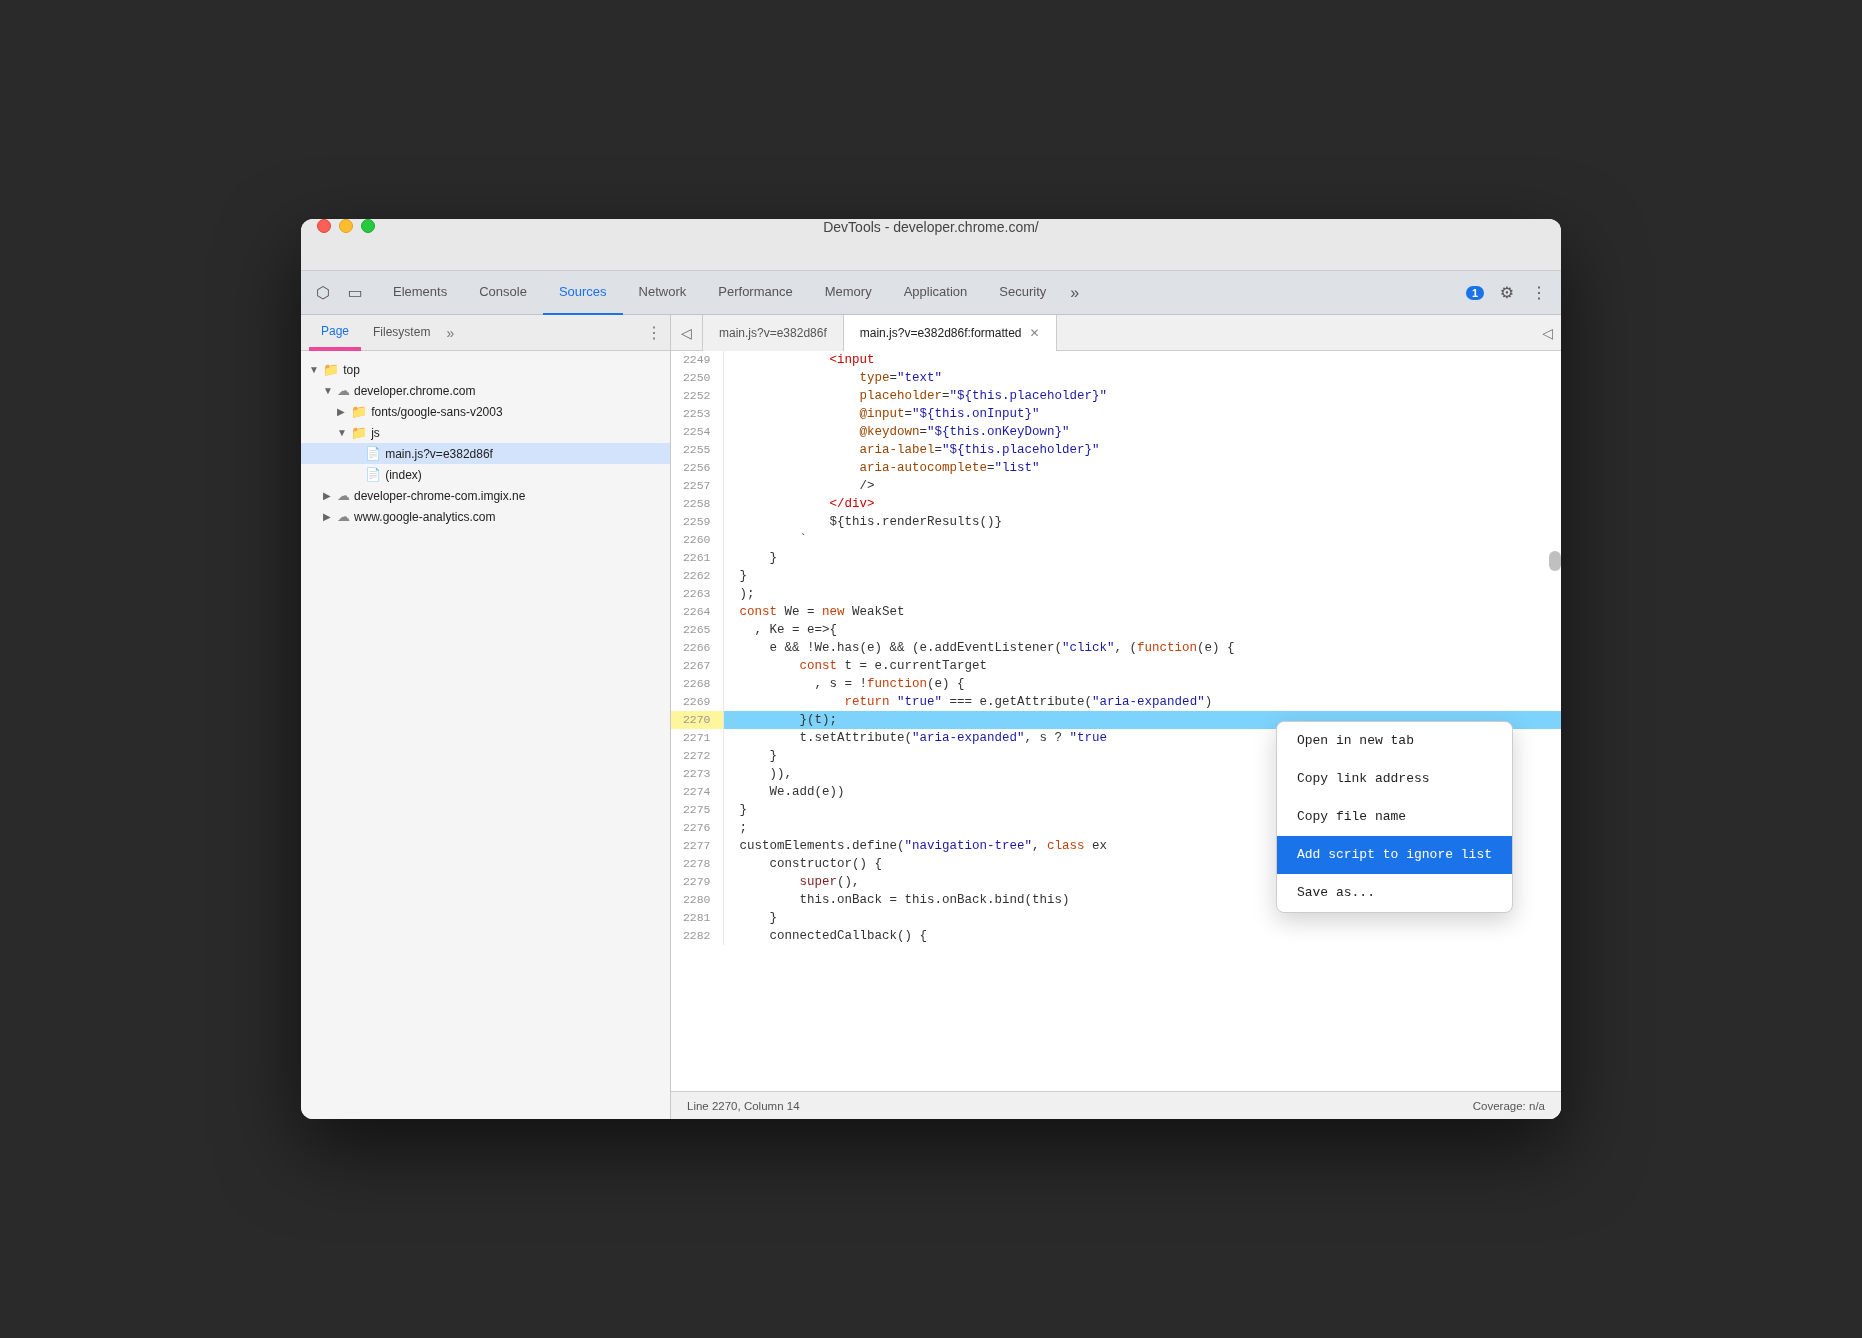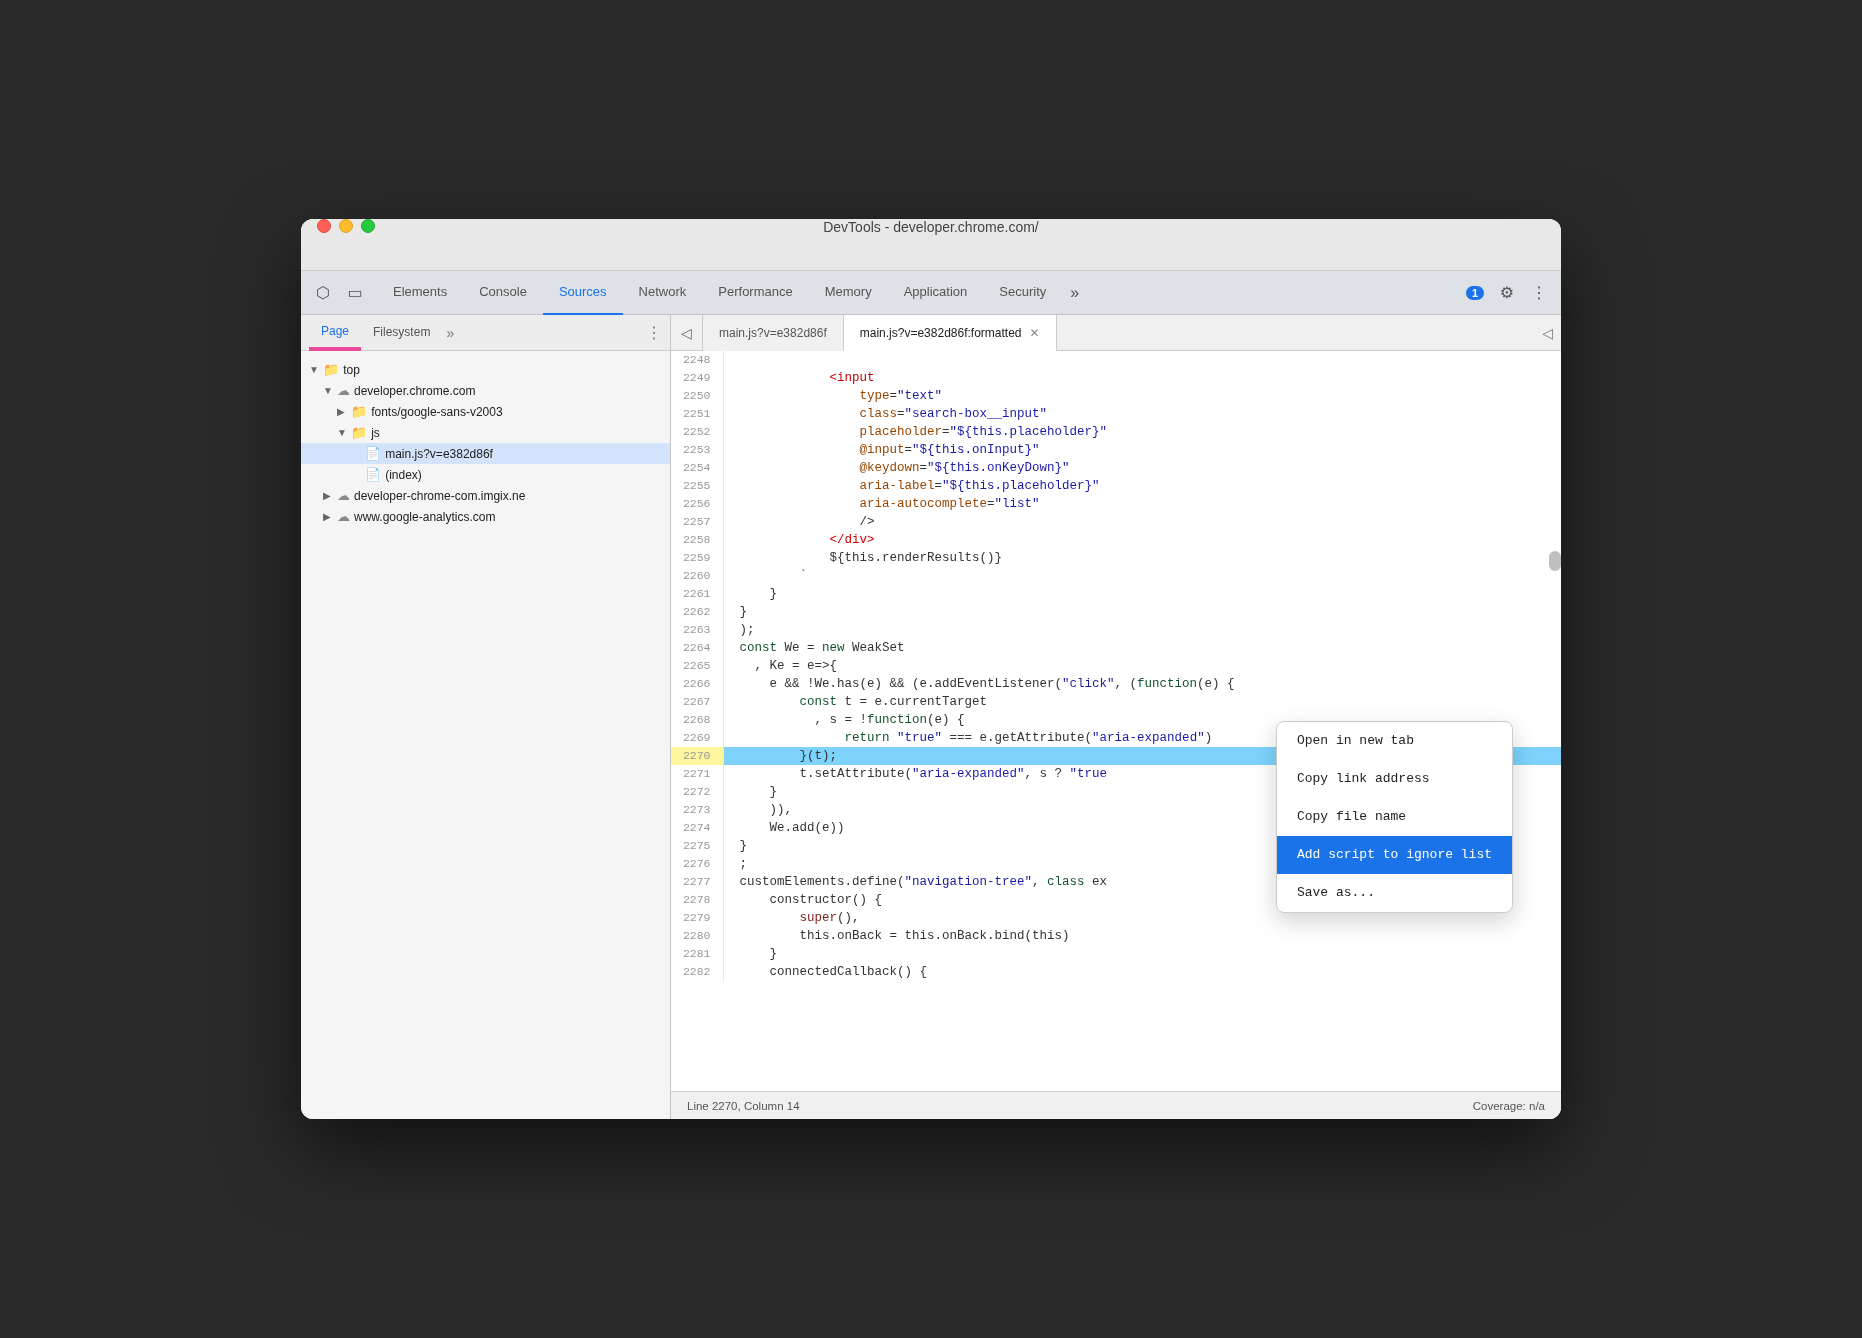--- a/index.html
+++ b/index.html
@@ -330,21 +330,21 @@
     }
 
     .line-highlighted .line-num {
       background: #fff59d;
     }
 
     
     .tag { color: #cc0000; }
     .attr-name { color: #994500; }
     .attr-val { color: #1a1aa6; }
-    .keyword { color: #14532d; }
+    .keyword { color: #c2410c; }
     .string { color: #1a1aa6; }
     .fn-name { color: #7f1d1d; }
 
     
     .status-bar {
       height: 28px;
       background: #f0f0f0;
       border-top: 1px solid #ccc;
       display: flex;
       align-items: center;
@@ -512,34 +512,26 @@
           <span class="tab-close">✕</span>
         </div>
         <div class="editor-collapse-icon">◁</div>
       </div>
 
       <div class="code-container">
         <table class="code-table">
           <tbody>
 
             <tr>
-              <td class="line-num">2248</td>
-              <td class="line-code"></td>
-            </tr>
-            <tr>
               <td class="line-num">2249</td>
               <td class="line-code">            <span class="tag">&lt;input</span></td>
             </tr>
             <tr>
               <td class="line-num">2250</td>
               <td class="line-code">                <span class="attr-name">type</span>=<span class="attr-val">"text"</span></td>
-            </tr>
-            <tr>
-              <td class="line-num">2251</td>
-              <td class="line-code">                <span class="attr-name">class</span>=<span class="attr-val">"search-box__input"</span></td>
             </tr>
             <tr>
               <td class="line-num">2252</td>
               <td class="line-code">                <span class="attr-name">placeholder</span>=<span class="attr-val">"${this.placeholder}"</span></td>
             </tr>
             <tr>
               <td class="line-num">2253</td>
               <td class="line-code">                <span class="attr-name">@input</span>=<span class="attr-val">"${this.onInput}"</span></td>
             </tr>
             <tr>

